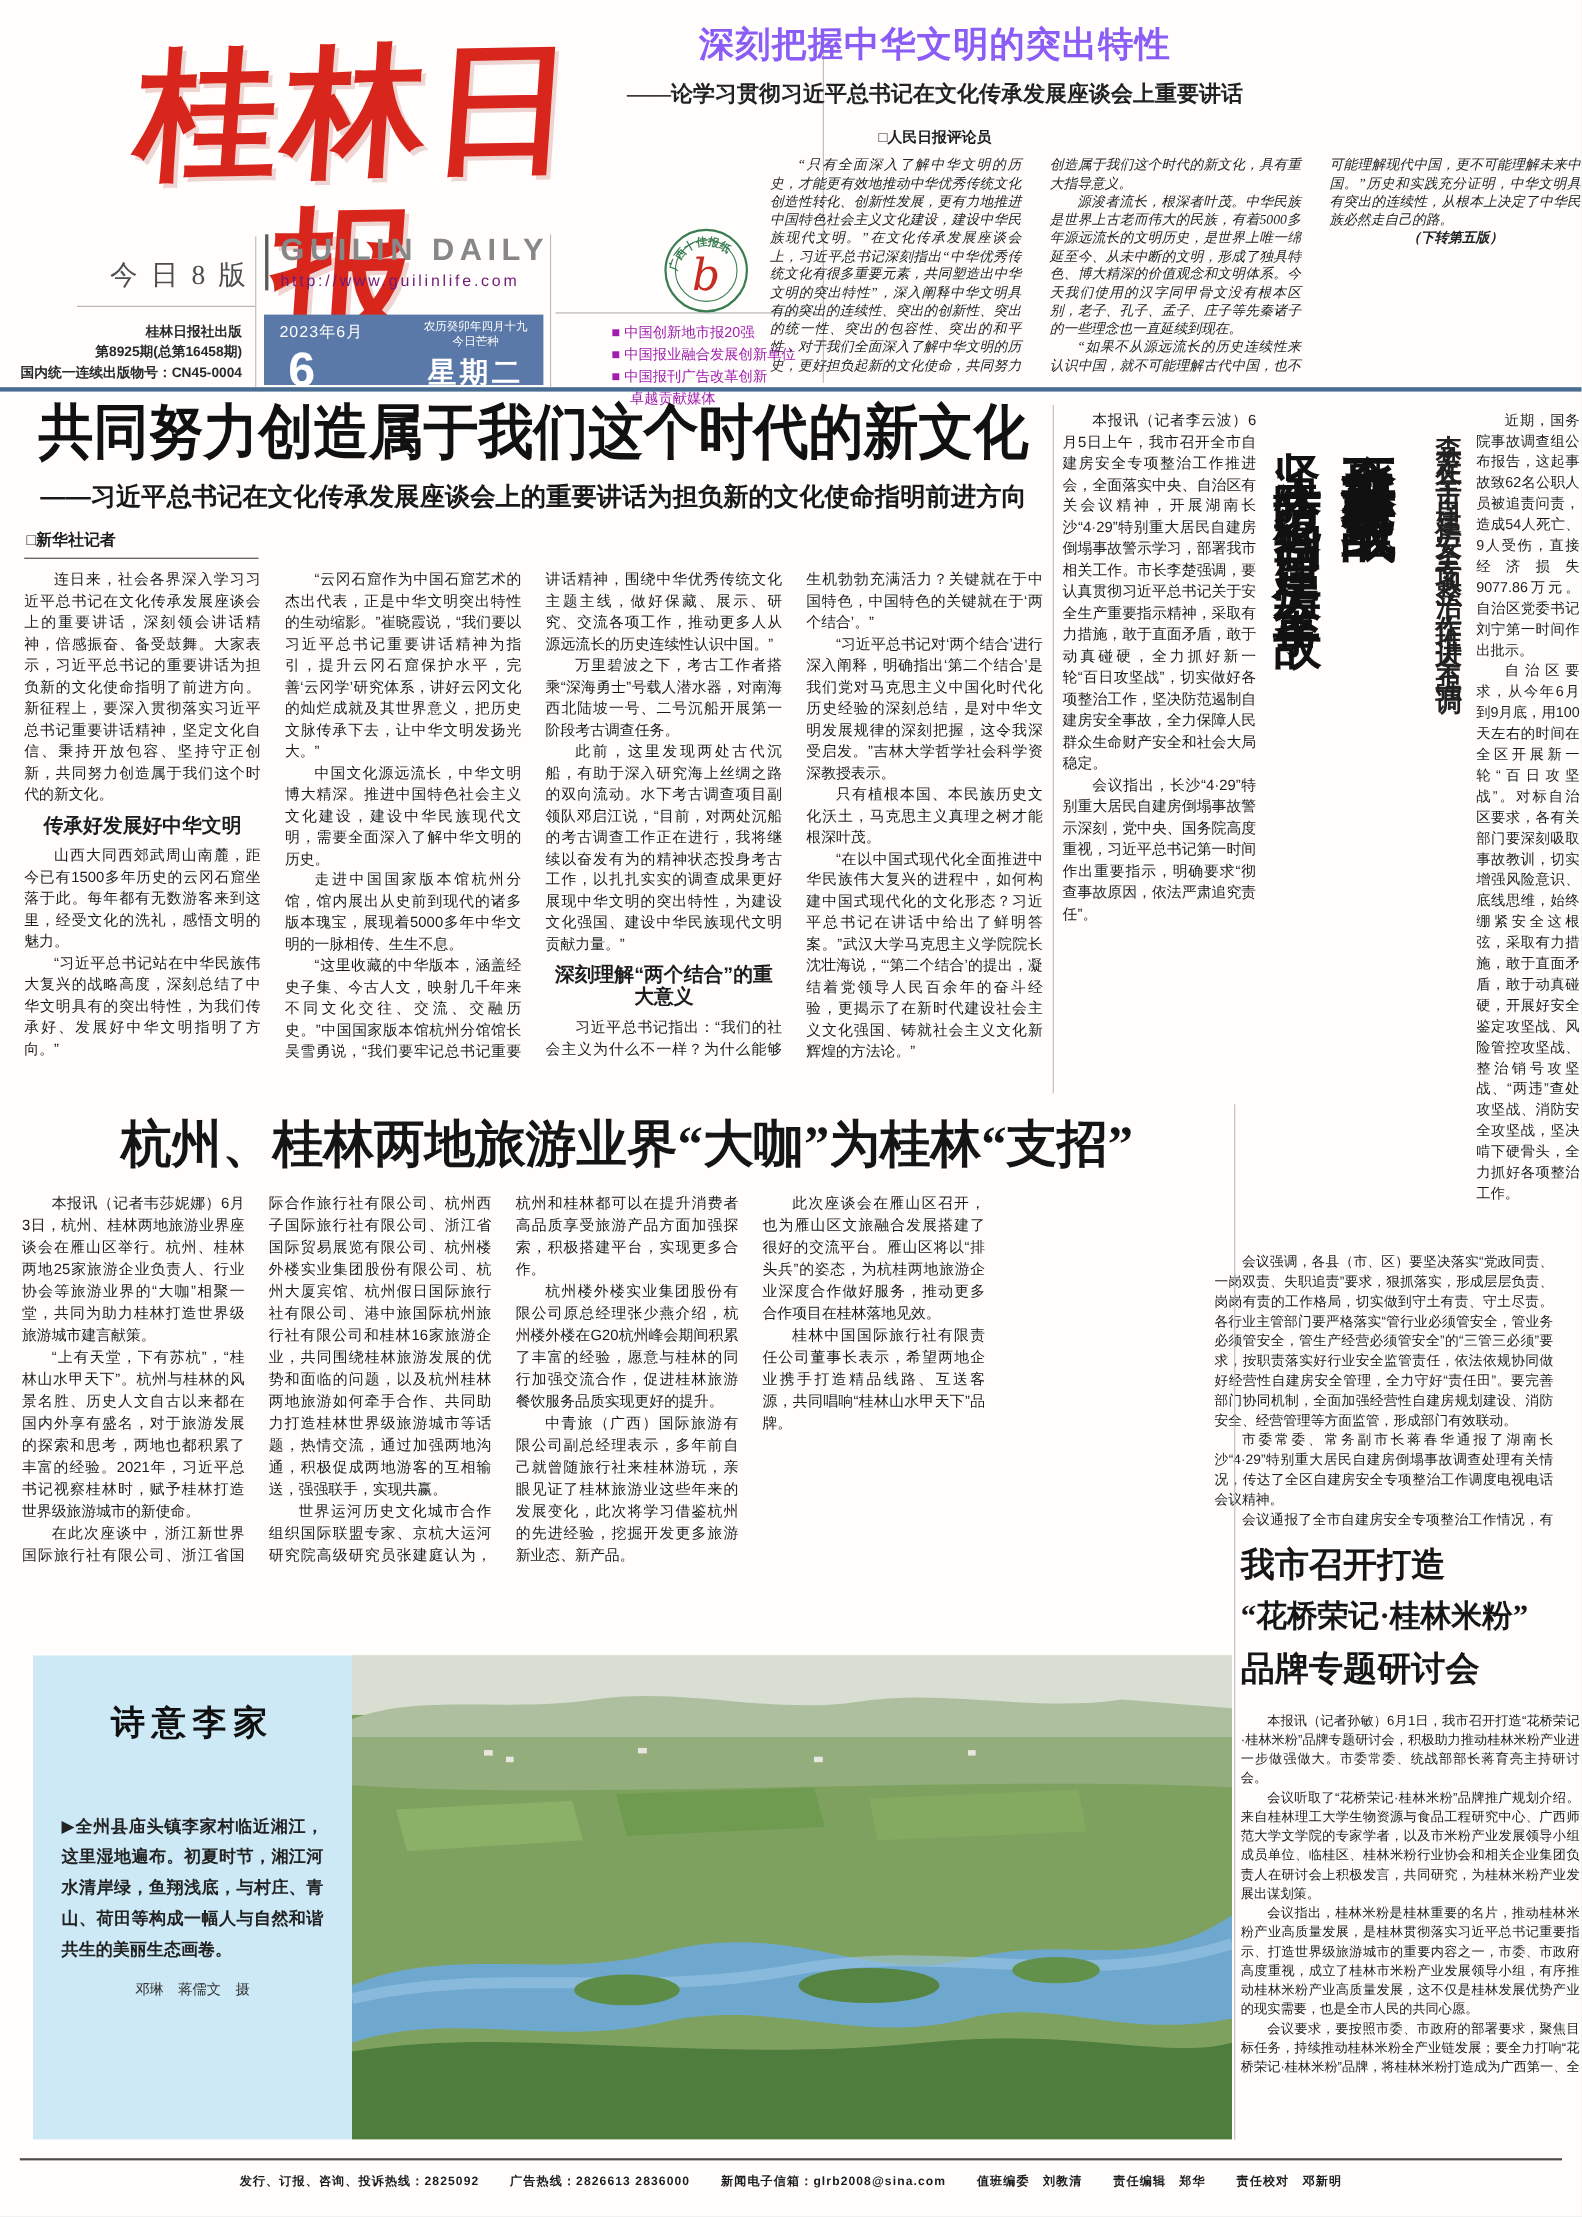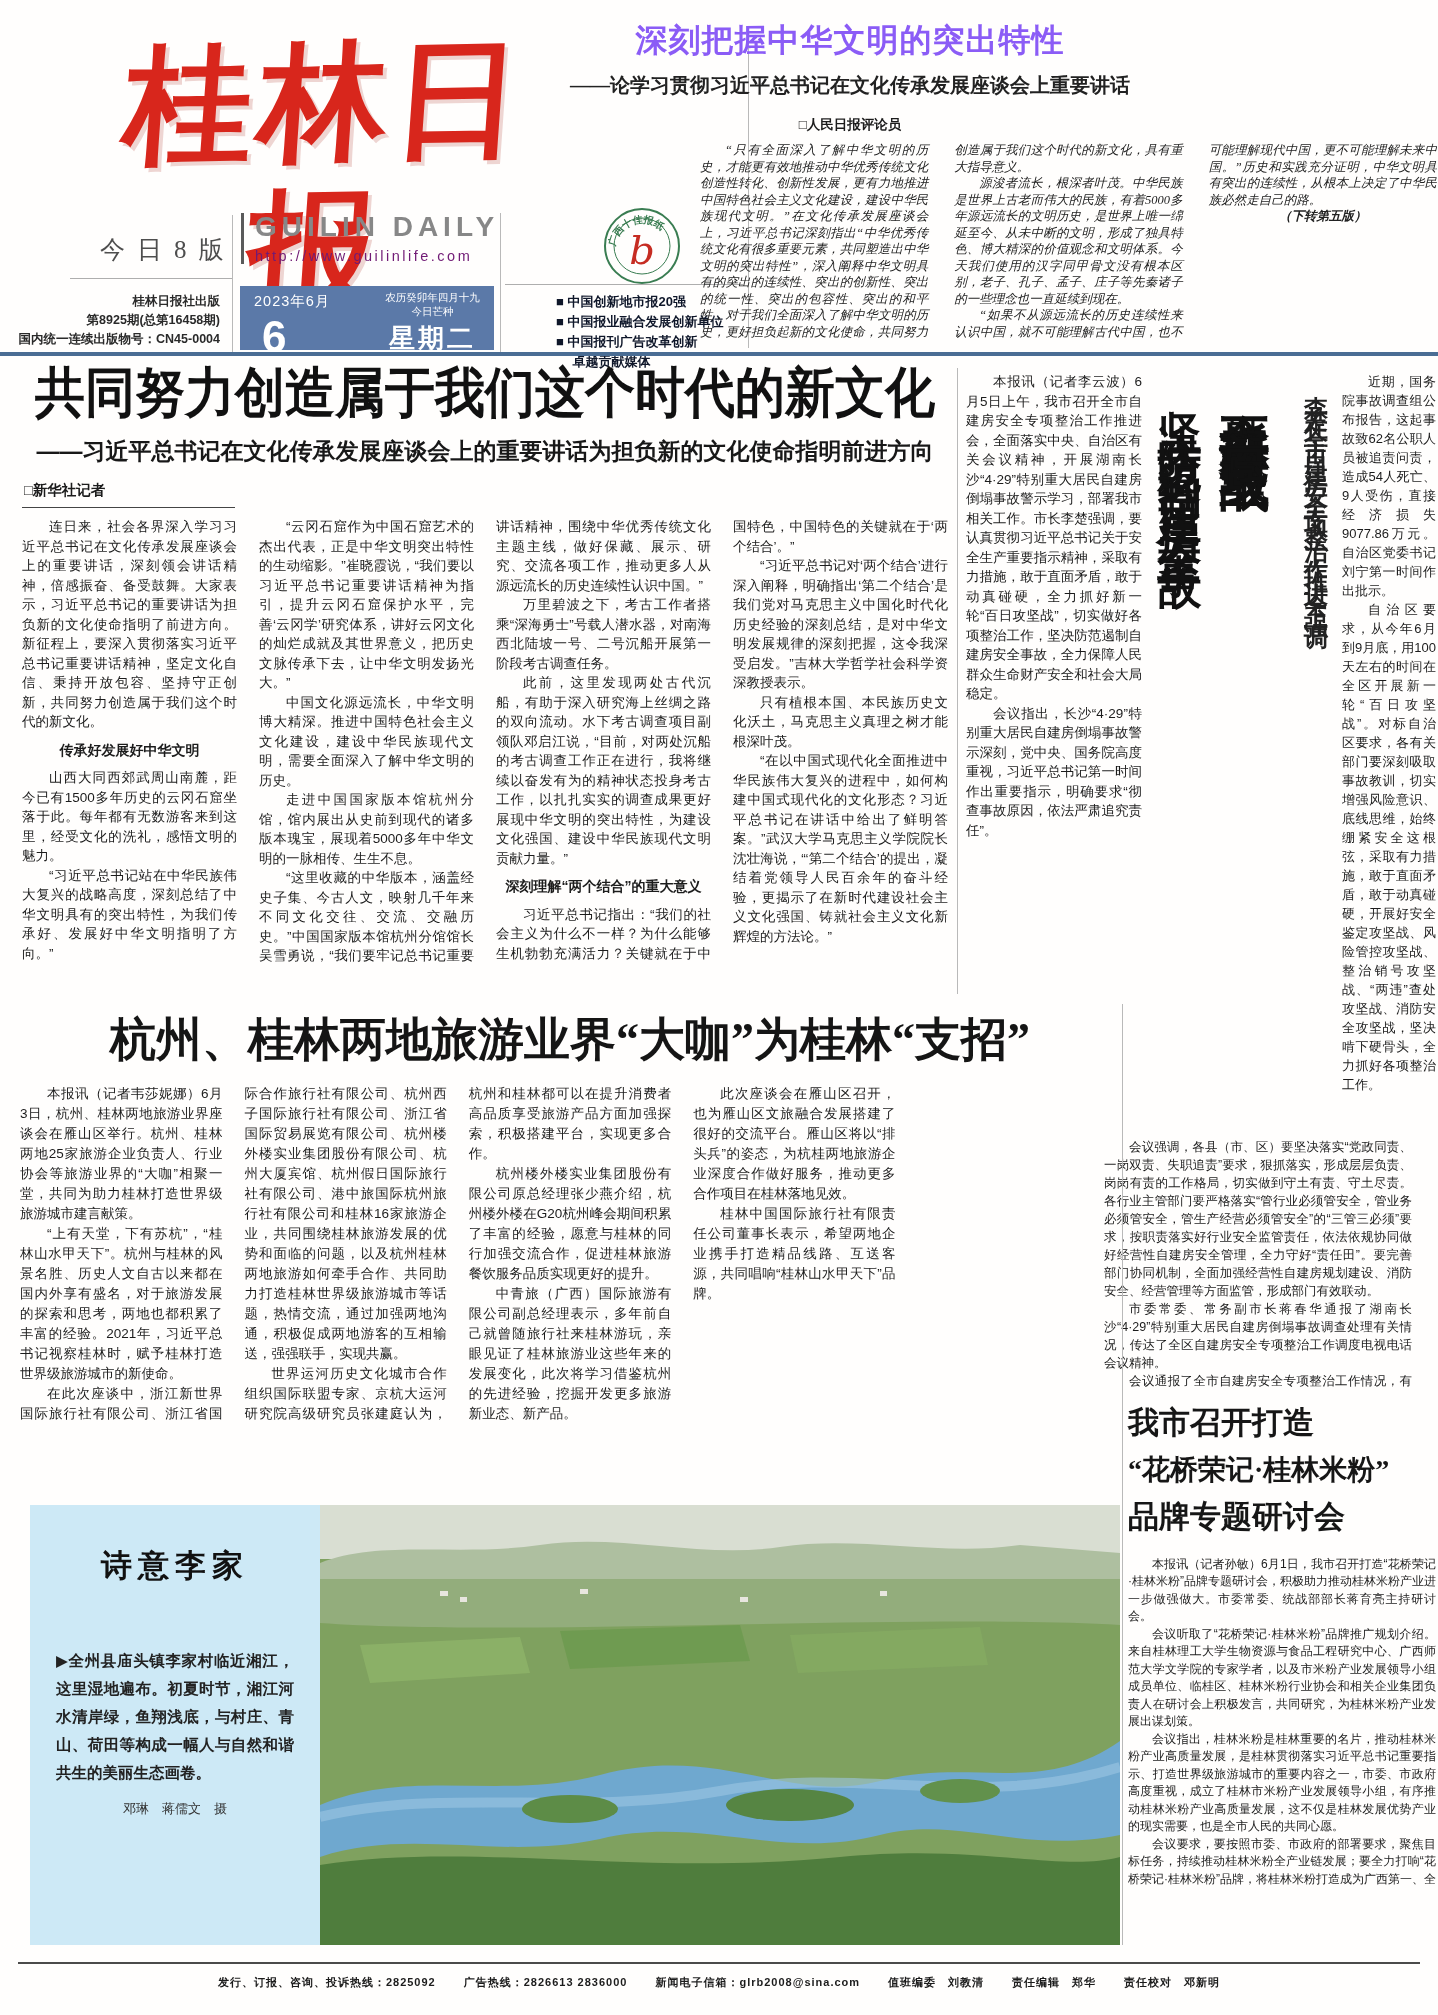--- a/index.html
+++ b/index.html
@@ -25,21 +25,21 @@
   .gd-url{font-size:14.5px;color:#701a75;letter-spacing:2.5px;margin-top:7px;}
   .pub-info{left:10px;top:292px;width:210px;text-align:right;font-size:12.5px;font-weight:bold;
             line-height:1.5;color:#2a2a2a;white-space:nowrap;}
   .date-box{left:240px;top:286px;width:254px;height:64px;background:#5b79a8;color:#fff;
             display:grid;grid-template-columns:55% 45%;padding:4px 8px;box-sizing:border-box;}
   .db-ym{font-size:14.5px;letter-spacing:1px;align-self:start;padding:2px 0 0 6px;}
   .db-lunar{font-size:10.5px;line-height:1.35;text-align:center;align-self:start;}
   .db-day{font-size:44px;font-weight:bold;line-height:.85;padding-left:14px;align-self:end;}
   .db-week{font-size:26px;font-weight:bold;text-align:center;align-self:end;letter-spacing:3px;}
   .badge{left:602px;top:206px;width:80px;height:80px;}
-  .honors{left:556px;top:292px;width:186px;font-size:13px;font-weight:bold;color:#0f172a;}
+  .honors{left:556px;top:292px;width:186px;font-size:13px;font-weight:normal;color:#a21caf;}
   .honors .para{text-indent:0;line-height:1.55;text-align:left;margin:0;}
 
   
   .ta-head{left:558px;top:22px;width:584px;text-align:center;}
   .ta-h1{font-size:32px;font-weight:900;letter-spacing:1px;color:#8b5cf6;margin:0;line-height:1.15;}
   .ta-sub{font-size:20px;font-weight:bold;margin-top:13px;color:#222;}
   .ta-byline{left:558px;top:116px;width:584px;text-align:center;font-size:13.5px;font-weight:bold;}
   .ta-body{left:700px;top:142px;width:737px;height:206px;column-count:3;column-gap:26px;
            column-fill:auto;overflow:hidden;font-family:"Liberation Serif","DejaVu Serif",serif;
            font-style:italic;font-size:12.5px;line-height:16.5px;color:#222;}
@@ -47,21 +47,21 @@
 
   
   .lead{left:22px;top:366px;width:926px;}
   .lead-h1{font-size:50px;font-weight:900;text-align:center;letter-spacing:0px;margin:0;
            line-height:1.1;color:#111;transform:scaleY(1.08);}
   .lead-sub{font-size:23px;font-weight:bold;text-align:center;margin-top:15px;color:#181818;}
   .lead-byline{margin-top:14px;font-size:14.5px;font-weight:bold;}
   .lead-byline span{display:inline-block;border-bottom:1px solid #444;padding:0 130px 7px 2px;}
   .lead-body{margin-top:9px;height:452px;column-count:4;column-gap:22px;column-fill:auto;
              overflow:hidden;font-size:13.5px;line-height:19.5px;}
-  .lead-body .para-subhead{font-size:14px;}
+  .lead-body .para-subhead{font-size:18px;}
 
   
   .saf-col1{left:966px;top:372px;width:176px;height:628px;overflow:hidden;
             font-size:13.5px;line-height:19.5px;}
   .saf-col2{left:1342px;top:372px;width:94px;height:758px;overflow:hidden;
             font-size:13px;line-height:19px;}
   .v-text{writing-mode:vertical-rl;display:block;}
   .saf-kicker{left:1300px;top:376px;height:756px;font-size:24px;letter-spacing:11px;
               font-weight:600;color:#222;}
   .saf-hmain{left:1212px;top:374px;height:760px;font-size:50px;font-weight:900;

